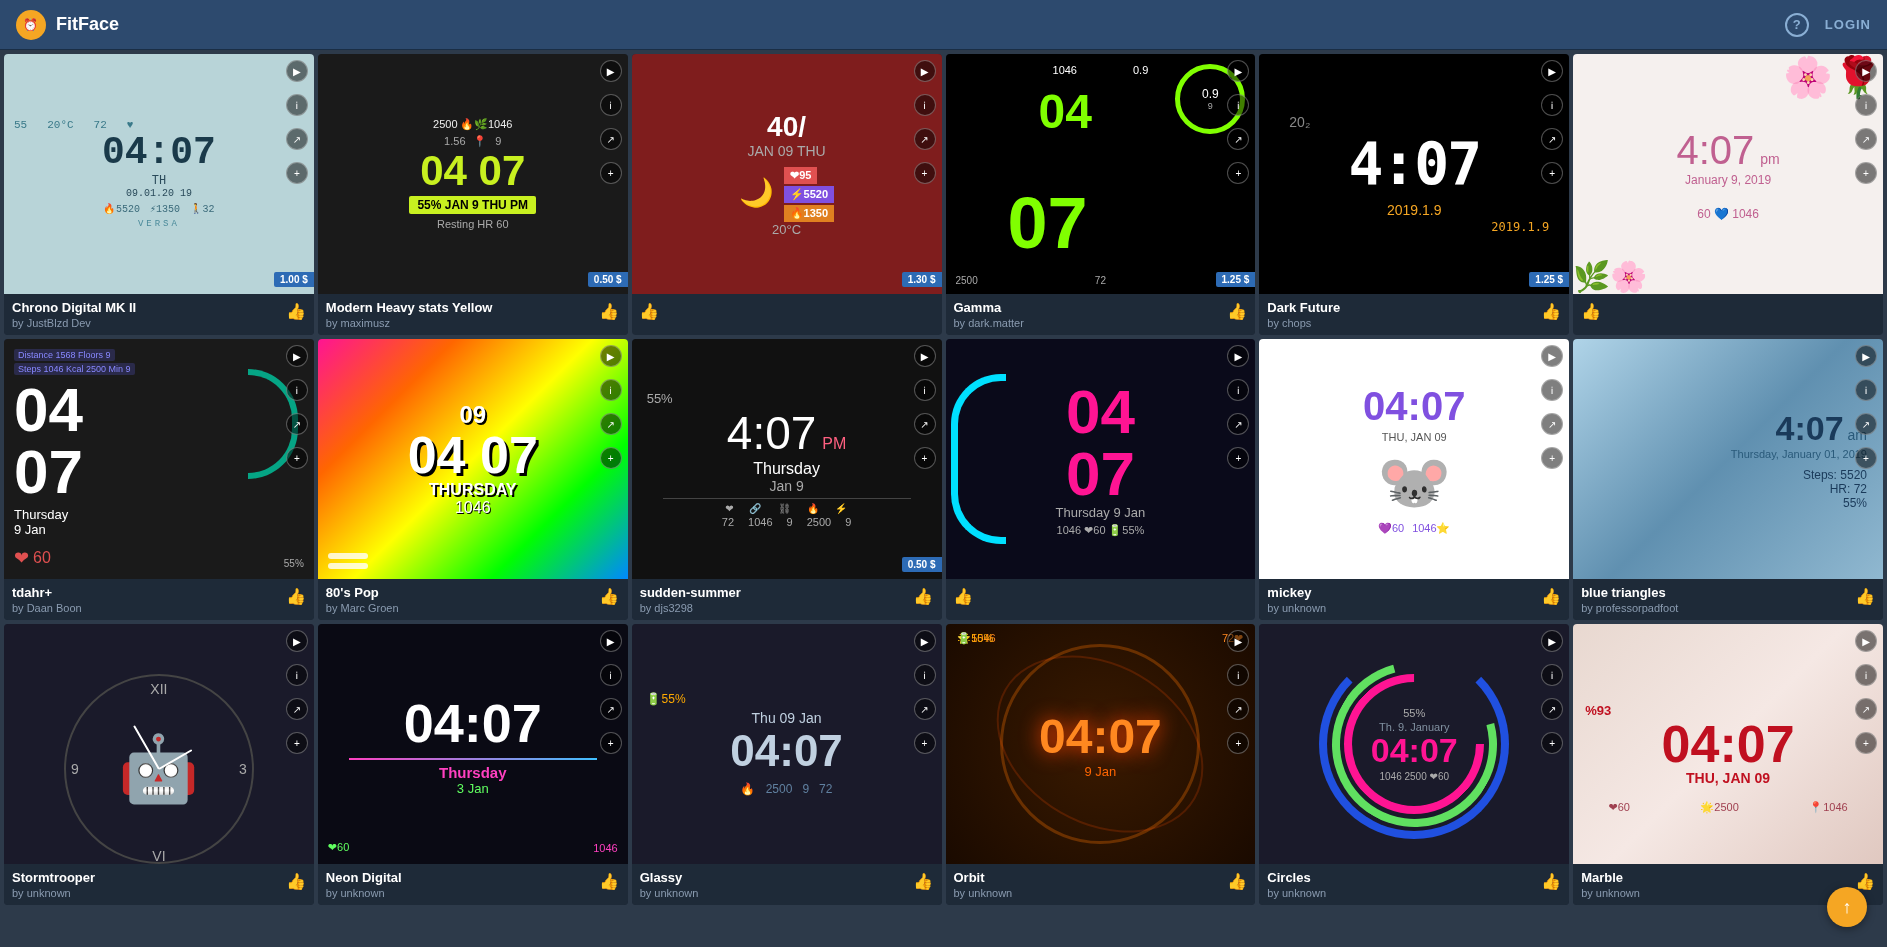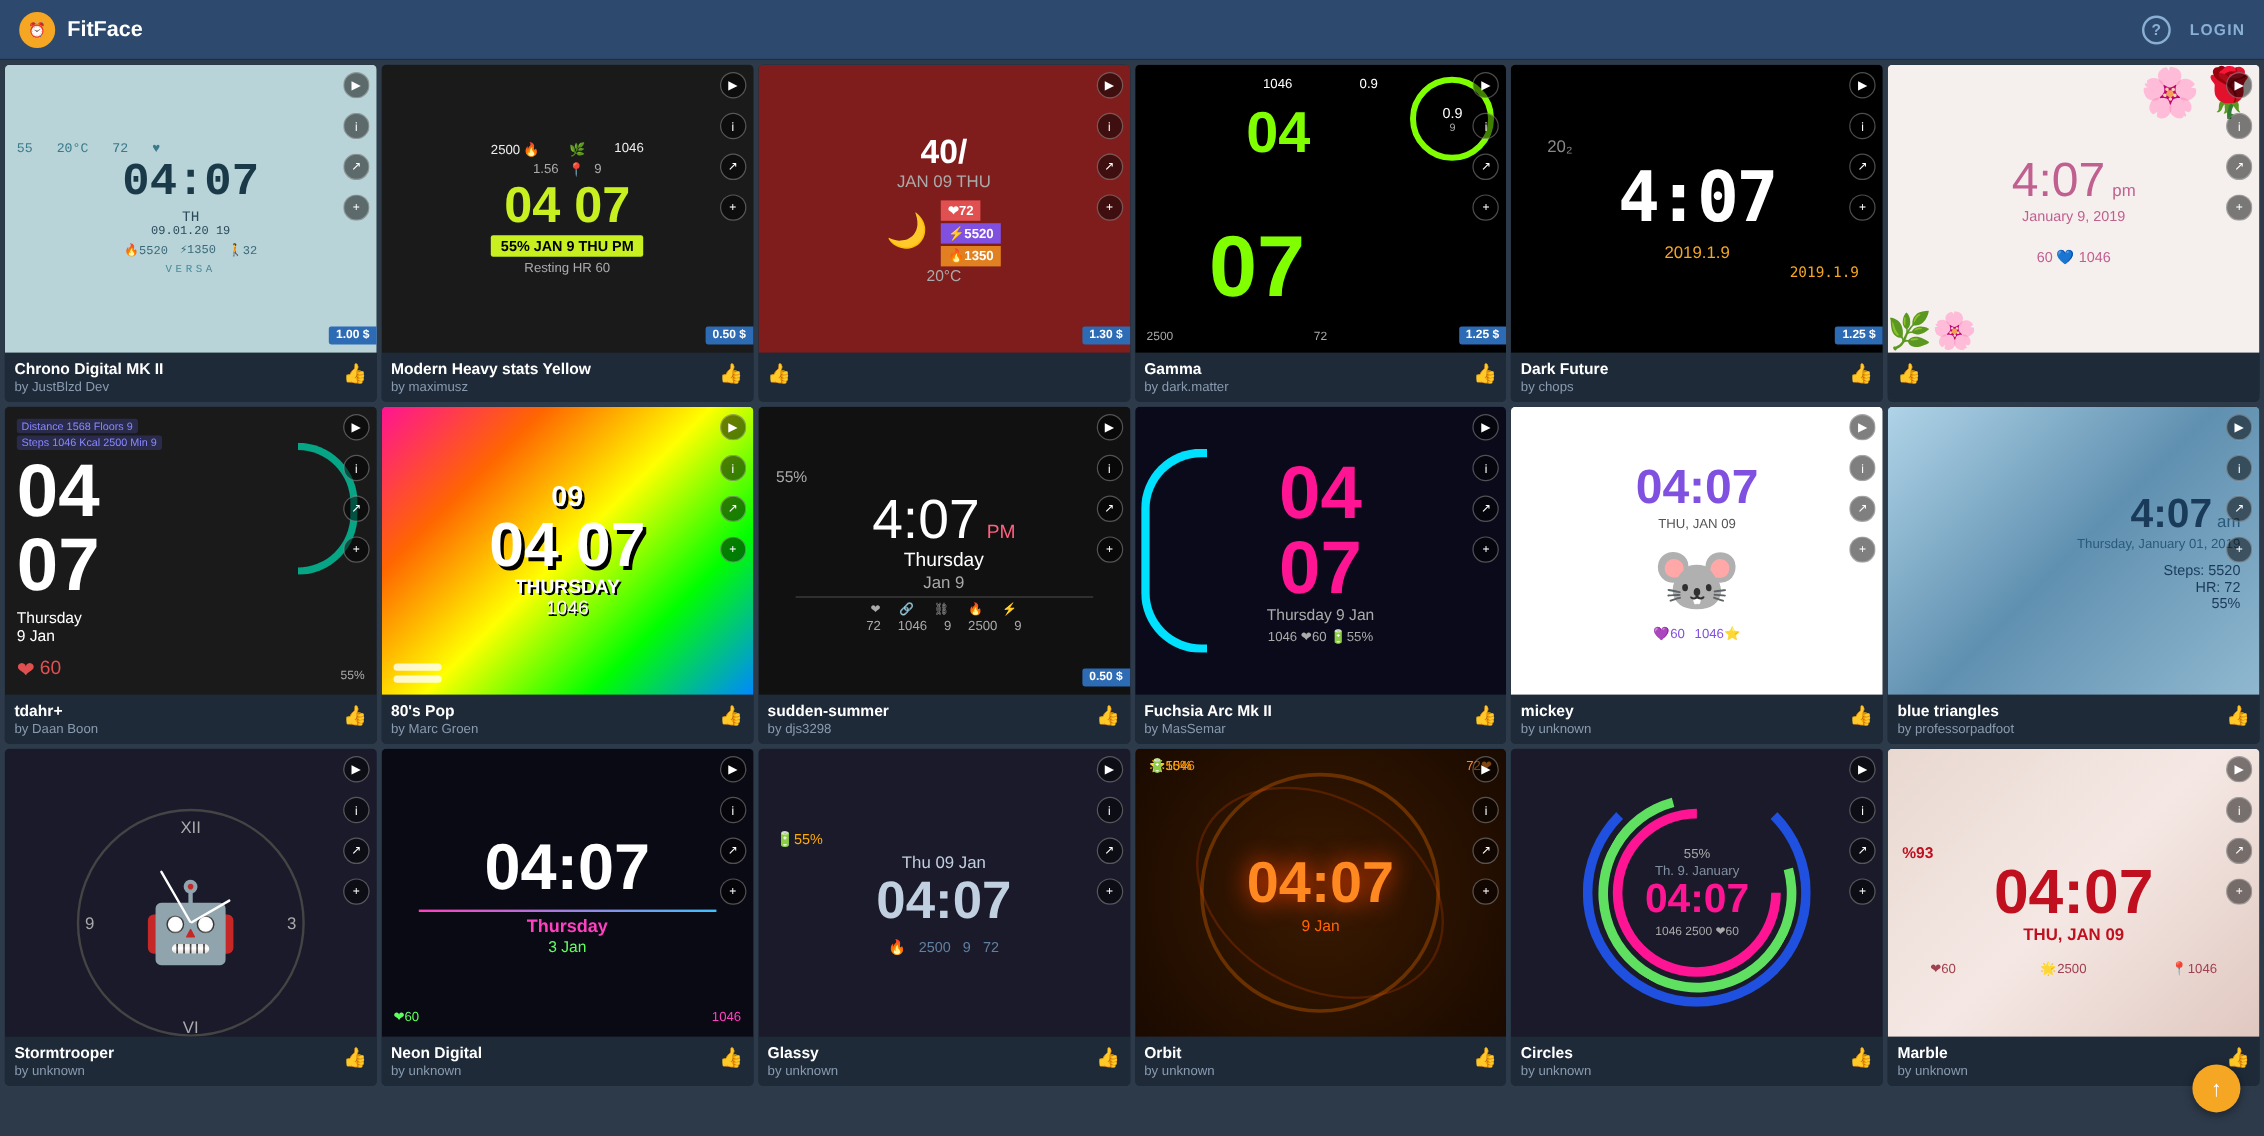--- a/index.html
+++ b/index.html
@@ -98,21 +98,21 @@
     
     
     .face-chrono { background: #b8d4d8; width: 100%; height: 100%; display: flex; flex-direction: column; align-items: center; justify-content: center; font-family: 'Courier New', monospace; }
     .face-chrono .time-big { font-size: 38px; font-weight: bold; color: #1a3a4a; }
     .face-chrono .sub { font-size: 12px; color: #2a4a5a; }
     .face-chrono .bottom { font-size: 10px; color: #2a4a5a; }
     .face-chrono .brand { font-size: 9px; color: #4a8a9a; letter-spacing: 3px; margin-top: 4px; }
 
     
     .face-modern { background: #1a1a1a; width: 100%; height: 100%; display: flex; flex-direction: column; align-items: center; justify-content: center; }
-    .face-modern .top-stats { display: flex; gap: 24px; font-size: 11px; color: #eee; margin-bottom: 4px; }
+    .face-modern .top-stats { display: flex; gap: 0; font-size: 11px; color: #eee; margin-bottom: 4px; }
     .face-modern .time-big { font-size: 42px; font-weight: 900; color: #c8f020; line-height: 1; }
     .face-modern .date-bar { background: #c8f020; color: #000; font-size: 12px; font-weight: bold; padding: 2px 8px; margin-top: 4px; border-radius: 2px; }
 
     
     .face-aspergit { background: #7f1d1d; width: 100%; height: 100%; display: flex; flex-direction: column; align-items: center; justify-content: center; }
     .face-aspergit .time-top { font-size: 28px; color: #fff; font-weight: bold; }
     .face-aspergit .date-row { font-size: 14px; color: #aaa; }
     .face-aspergit .moon { font-size: 28px; color: #f0c030; }
     .face-aspergit .stats-row { display: flex; gap: 2px; margin-top: 4px; }
     .face-aspergit .stat-box { padding: 2px 6px; font-size: 11px; font-weight: bold; }
@@ -321,21 +321,21 @@
 
   <div class="card">
     <div class="card-image-wrap">
       <div class="face-aspergit">
         <div class="time-top">40/ </div>
         <div class="date-row">JAN 09  THU</div>
         <div style="display:flex;align-items:center;gap:10px;margin-top:4px;">
           <div class="moon">🌙</div>
           <div>
             <div class="stats-row">
-              <div class="stat-box stat-heart">❤72</div>
+              <div class="stat-box stat-heart">❤95</div>
             </div>
             <div class="stats-row" style="margin-top:2px;">
               <div class="stat-box stat-step">⚡5520</div>
             </div>
             <div class="stats-row" style="margin-top:2px;">
               <div class="stat-box stat-cal">🔥1350</div>
             </div>
           </div>
         </div>
         <div class="temp">20°C</div>
@@ -553,24 +553,20 @@
         <div style="position:absolute;left:5px;top:50%;transform:translateY(-50%);width:55px;height:170px;border-left:7px solid #00e0ff;border-top:7px solid #00e0ff;border-bottom:7px solid #00e0ff;border-radius:50px 0 0 50px;"></div>
       </div>
       <div class="card-actions">
         <div class="action-icon">▶</div>
         <div class="action-icon">ℹ</div>
         <div class="action-icon">↗</div>
         <div class="action-icon">+</div>
       </div>
     </div>
     <div class="card-footer">
-      <div class="card-info">
-        <div class="card-name">Fuchsia Arc Mk II</div>
-        <div class="card-author">by MasSemar</div>
-      </div>
       <div class="card-like">👍</div>
     </div>
   </div>
 
   <div class="card">
     <div class="card-image-wrap">
       <div class="face-mickey">
         <div class="time">04:07</div>
         <div class="date" style="font-size:11px;color:#555;margin-top:2px;">THU, JAN 09</div>
         <div class="mickey-face" style="margin:4px 0;">🐭</div>

